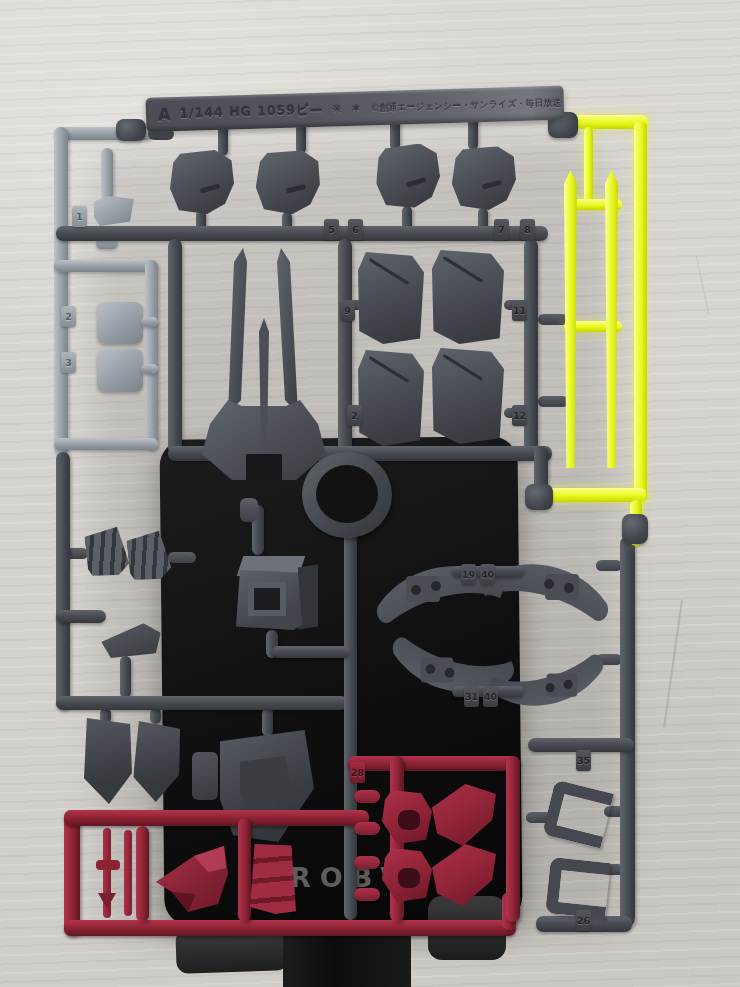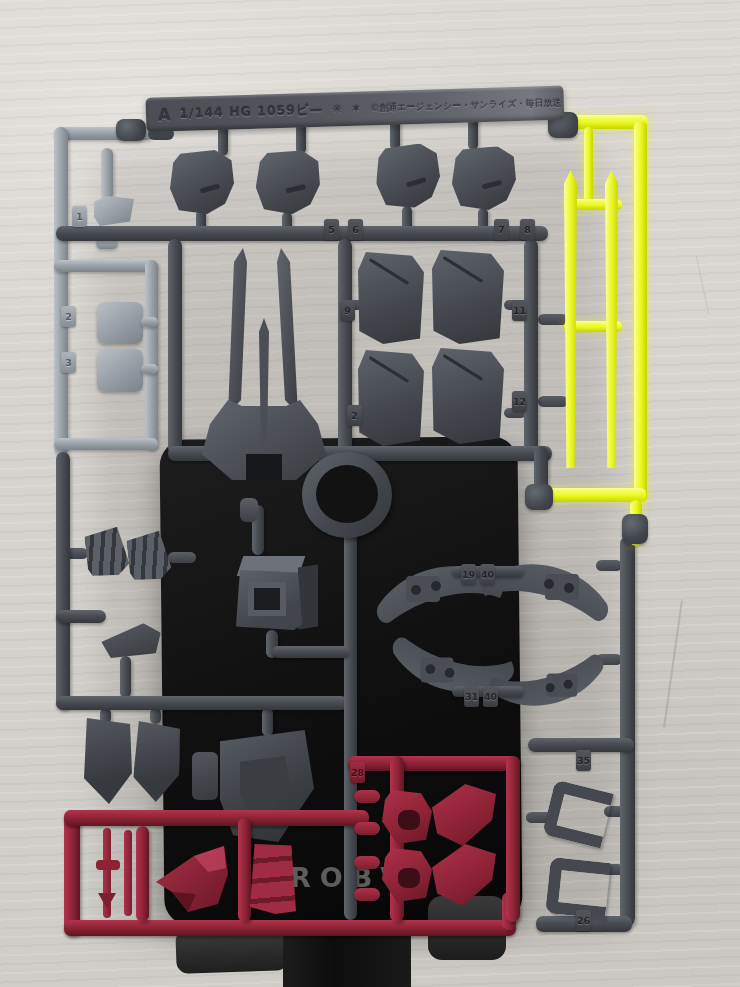--- a/index.html
+++ b/index.html
@@ -319,21 +319,21 @@
       <div class="tag l" style="left: 72px; top: 206px;">1</div>
       <div class="tag l" style="left: 61px; top: 306px;">2</div>
       <div class="tag l" style="left: 61px; top: 352px;">3</div>
       <div class="tag d" style="left: 324px; top: 219px;">5</div>
       <div class="tag d" style="left: 348px; top: 219px;">6</div>
       <div class="tag d" style="left: 494px; top: 219px;">7</div>
       <div class="tag d" style="left: 520px; top: 219px;">8</div>
       <div class="tag d" style="left: 340px; top: 300px;">9</div>
       <div class="tag d" style="left: 512px; top: 300px;">11</div>
       <div class="tag d" style="left: 347px; top: 405px;">2</div>
-      <div class="tag d" style="left: 512px; top: 391px;">12</div>
+      <div class="tag d" style="left: 512px; top: 405px;">12</div>
       <div class="tag d" style="left: 461px; top: 564px;">19</div>
       <div class="tag d" style="left: 480px; top: 564px;">40</div>
       <div class="tag d" style="left: 464px; top: 686px;">31</div>
       <div class="tag d" style="left: 483px; top: 686px;">40</div>
       <div class="tag d" style="left: 576px; top: 750px;">35</div>
       <div class="tag d" style="left: 576px; top: 910px;">26</div>
       <div class="tag r" style="left: 350px; top: 762px;">28</div>
     </div>
 </div>
 

